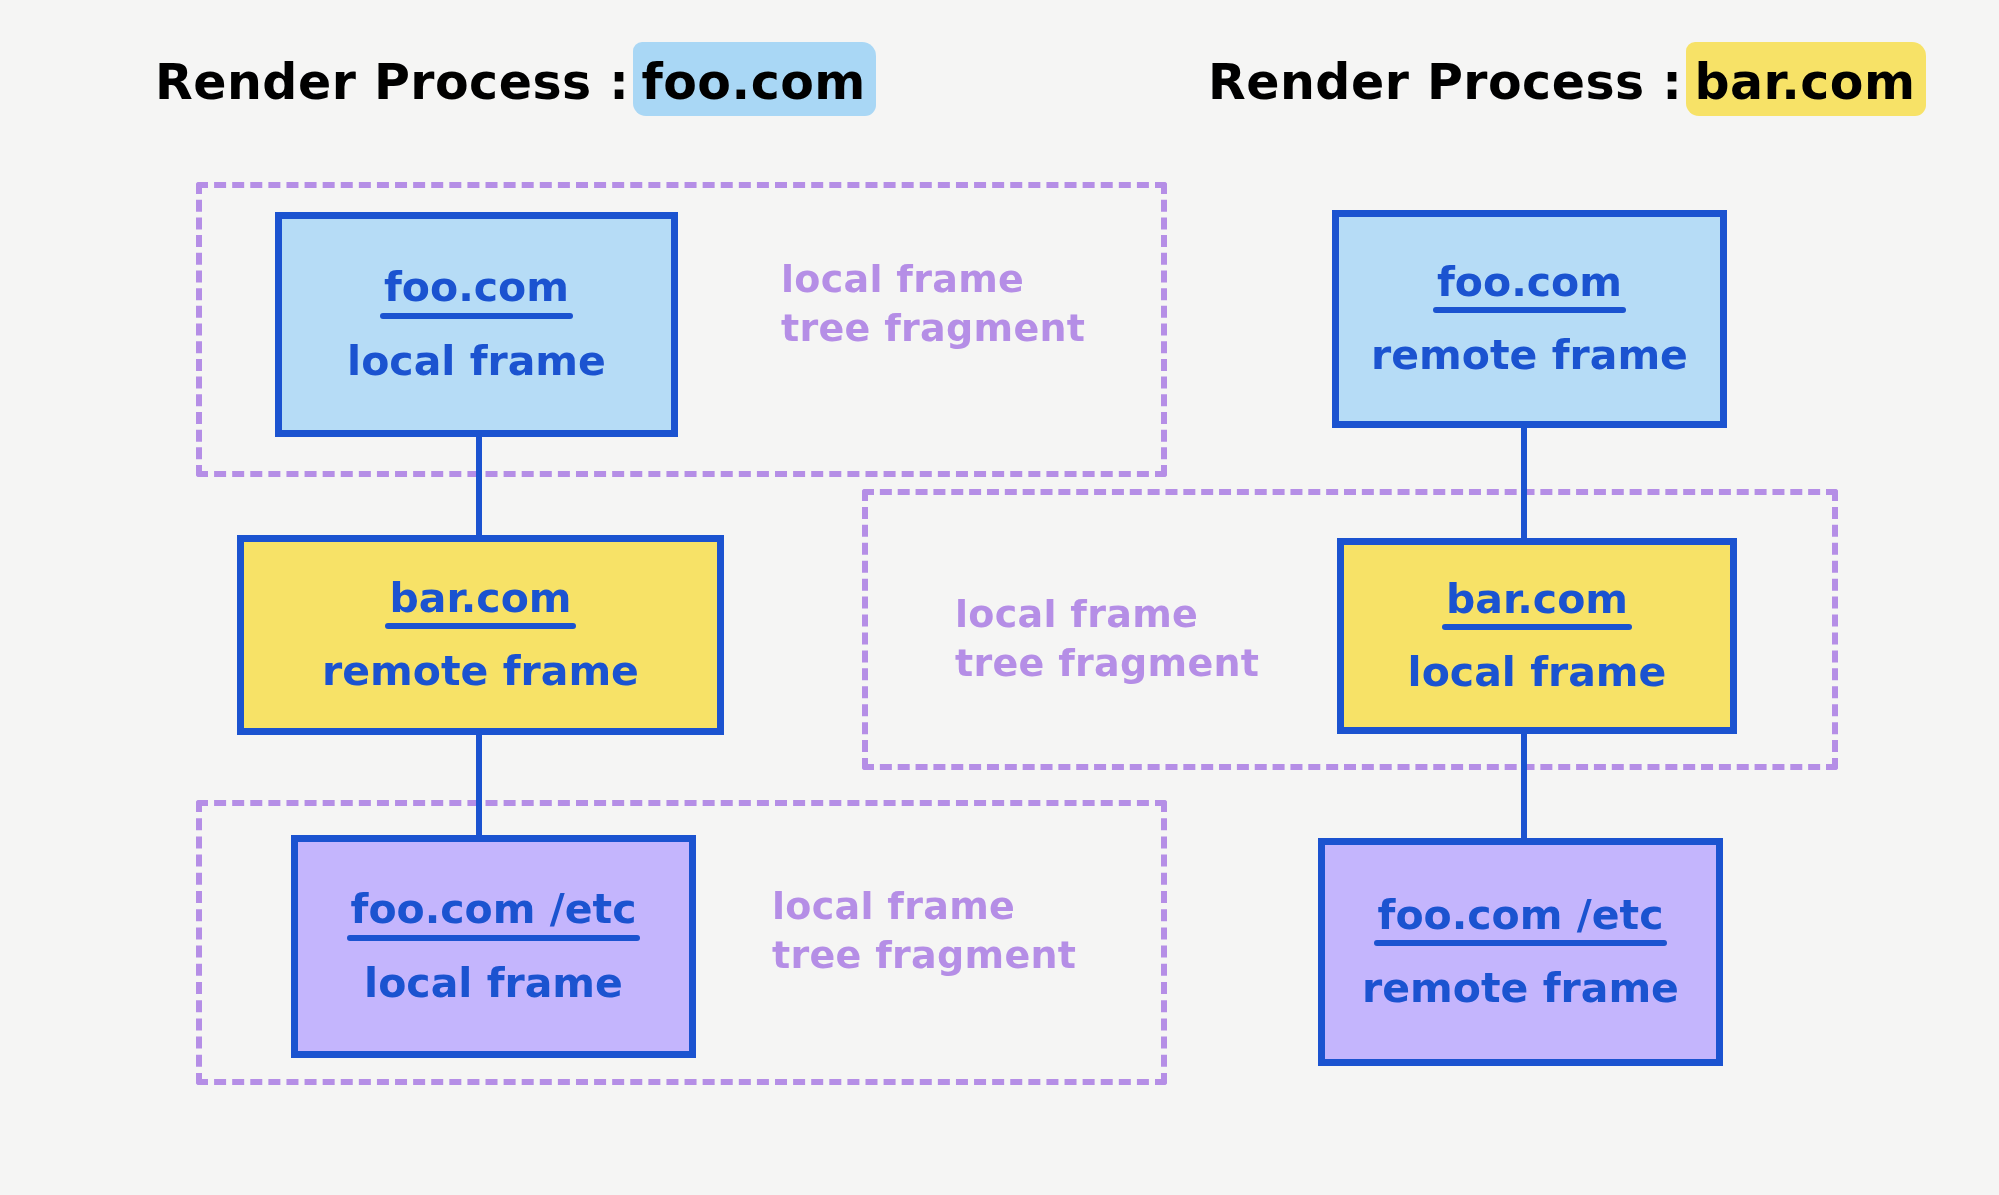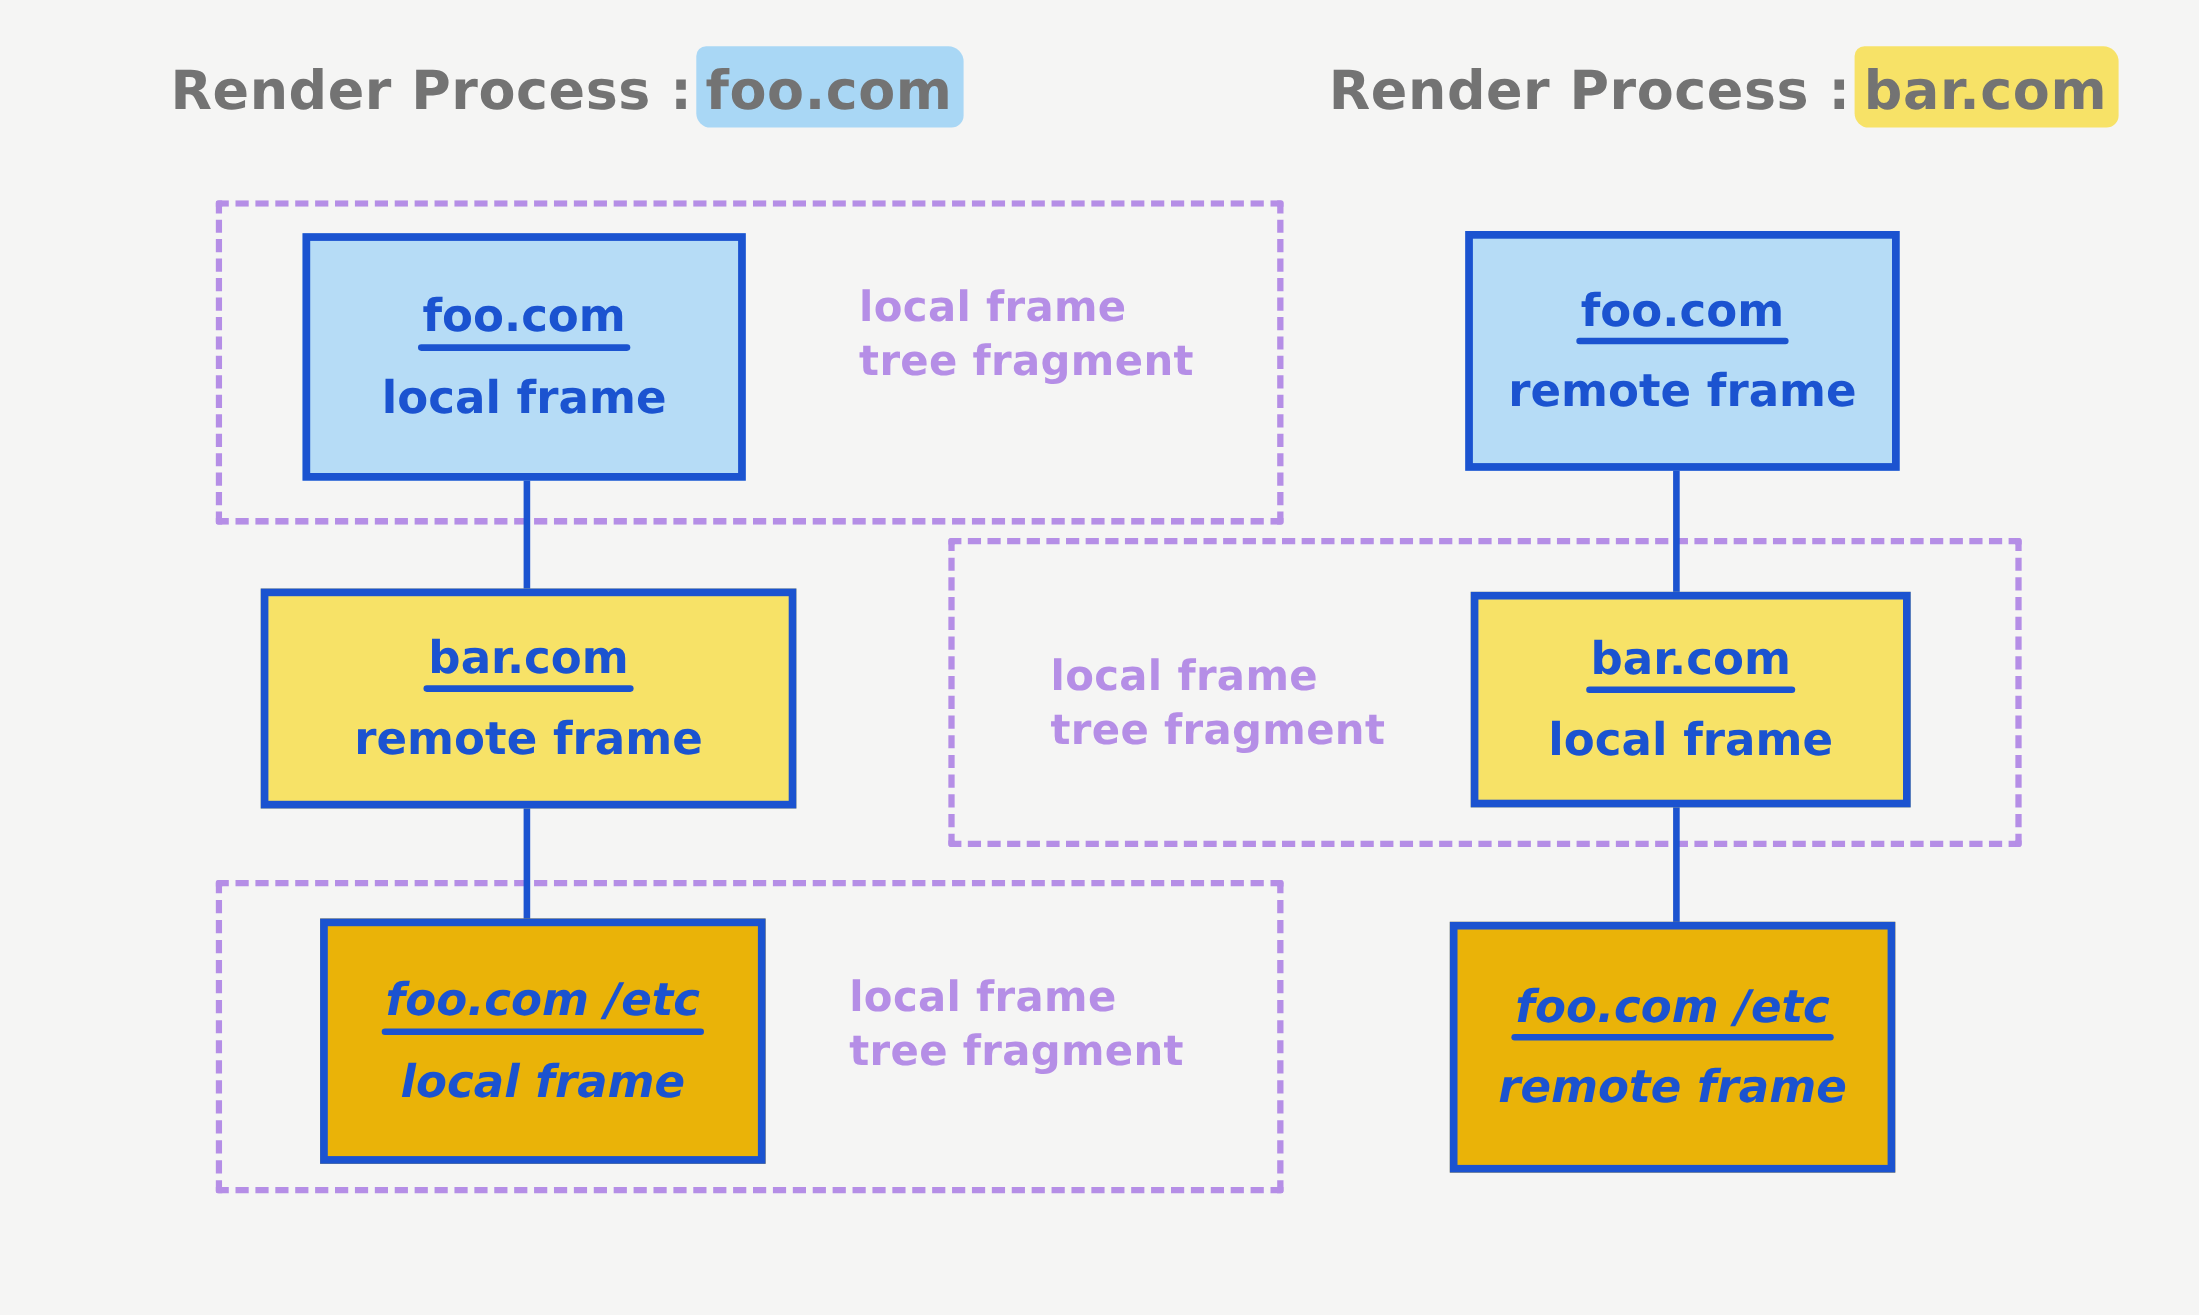--- a/index.html
+++ b/index.html
@@ -19,21 +19,21 @@
   }
 
   
   .process-title {
     position: absolute;
     white-space: nowrap;
     font-family: "DejaVu Sans", sans-serif;
     font-weight: bold;
     font-size: 49px;
     letter-spacing: 0.5px;
-    color: #737373;
+    color: #000000;
     line-height: 1;
     display: flex;
     align-items: baseline;
     gap: 0px;
   }
   .process-title .lead { padding-right: 4px; }
   .highlight-host {
     position: relative;
     display: inline-block;
     padding: 0 10px 0 8px;
@@ -61,21 +61,21 @@
     display: flex;
     flex-direction: column;
     align-items: center;
     justify-content: center;
     color: #1b53d0;
     font-family: "DejaVu Sans", sans-serif;
     font-weight: bold;
     z-index: 4;
   }
   .frame-box.blue   { background: #b6dcf6; }
-  .frame-box.blue-l { background: #eab308; font-style: italic; }
+  .frame-box.blue-l { background: #c4b5fd; }
   .frame-box.yellow { background: #f7e267; }
 
   .frame-origin {
     font-size: 41px;
     line-height: 1.05;
     white-space: nowrap;
     position: relative;
     padding-bottom: 4px;
   }
   .frame-origin::after {

